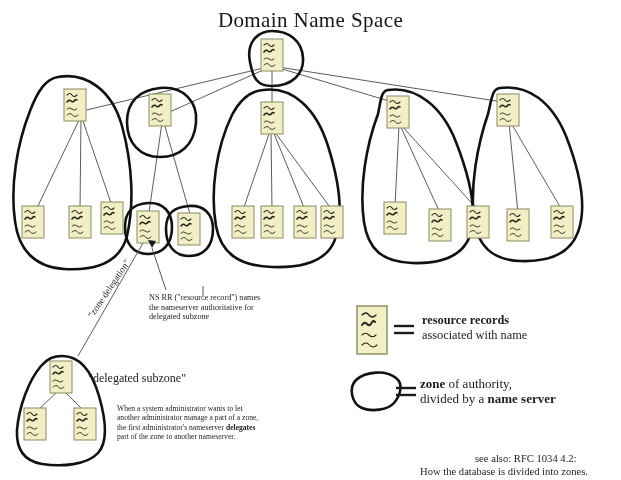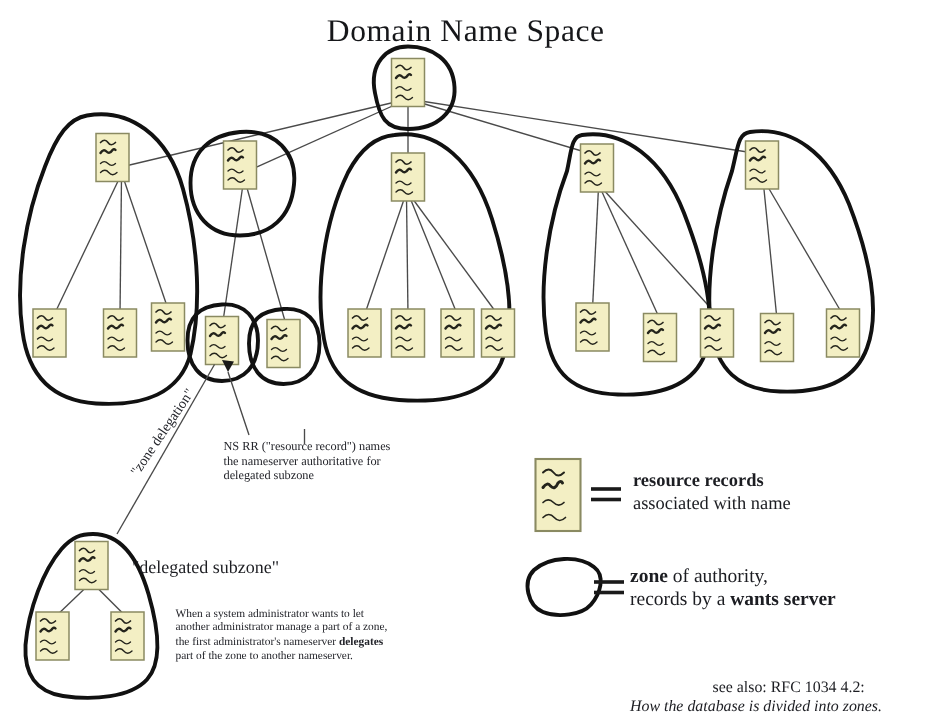--- a/index.html
+++ b/index.html
@@ -95,21 +95,21 @@
     left: 420px;
     top: 428px;
     width: 200px;
     font-size: 10.6px;
     line-height: 13px;
     text-align: left;
     color: #1c1d22;
     margin-top: 24px;
   }
   .seealso .l1 { display:block; padding-left: 55px; }
-  .seealso .l2 { display:block;font-style:italic; }
+  .seealso .l2 { display:block; }
 </style>
 </head>
 <body>
 
 <div id="page">
 
   <svg id="diagram-svg" viewBox="0 0 621 480">
     <defs>
       <g id="nodecard">
         <rect x="-11" y="-16" width="22" height="32" fill="#f3efc4" stroke="#8a8a62" stroke-width="1"></rect>
@@ -250,21 +250,21 @@
     <b>resource records</b><br>
     <span>associated with name</span>
   </div>
 
   <div class="txtblock para">
     <span>When a system administrator wants to let another administrator manage a part of a zone, the first administrator's nameserver </span><b>delegates</b><span> part of the zone to another nameserver.</span>
   </div>
 
   <div class="txtblock legend-text legend-zone">
     <b>zone</b><span> of authority,</span><br>
-    <span>records by a </span><b>wants server</b>
+    <span>divided by a </span><b>name server</b>
   </div>
 
   <div class="txtblock seealso">
     <span class="l1">see also: RFC 1034 4.2:</span>
     <span class="l2">How the database is divided into zones.</span>
   </div>
 
 </div>
 
 </body></html>

